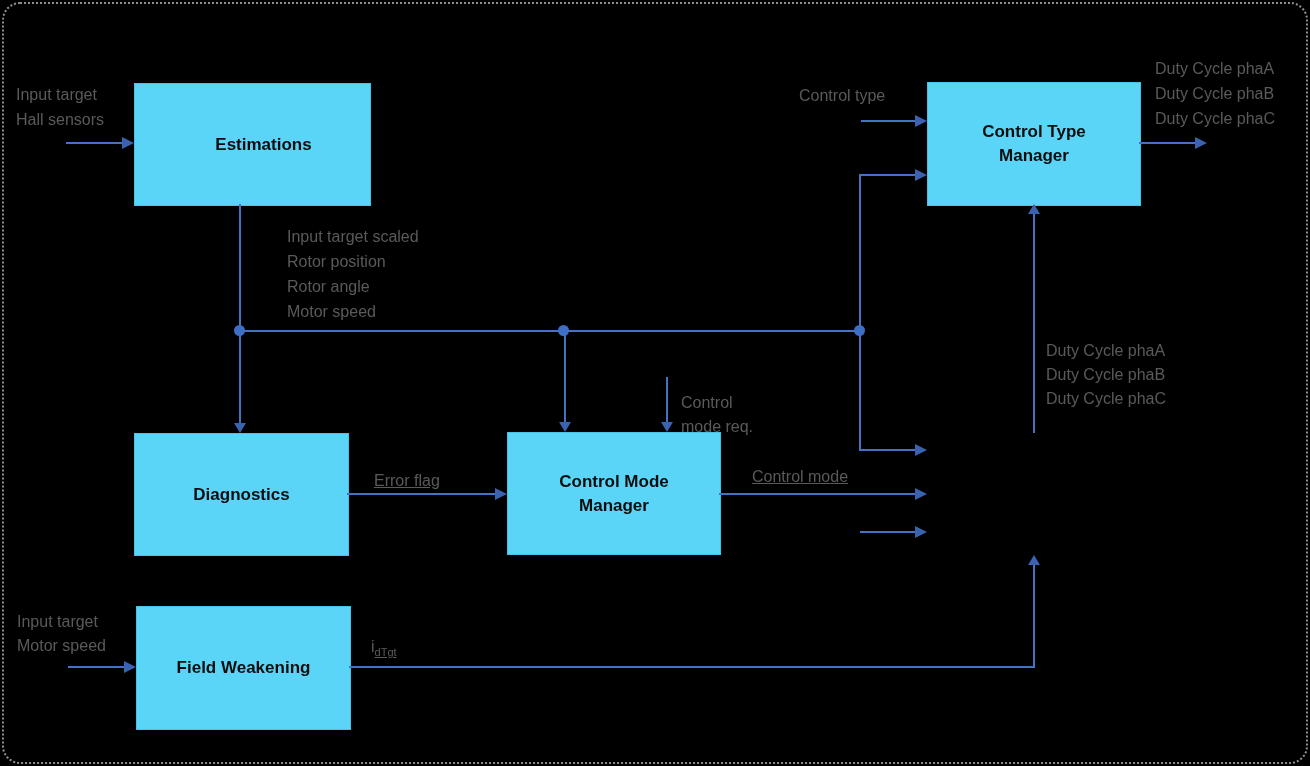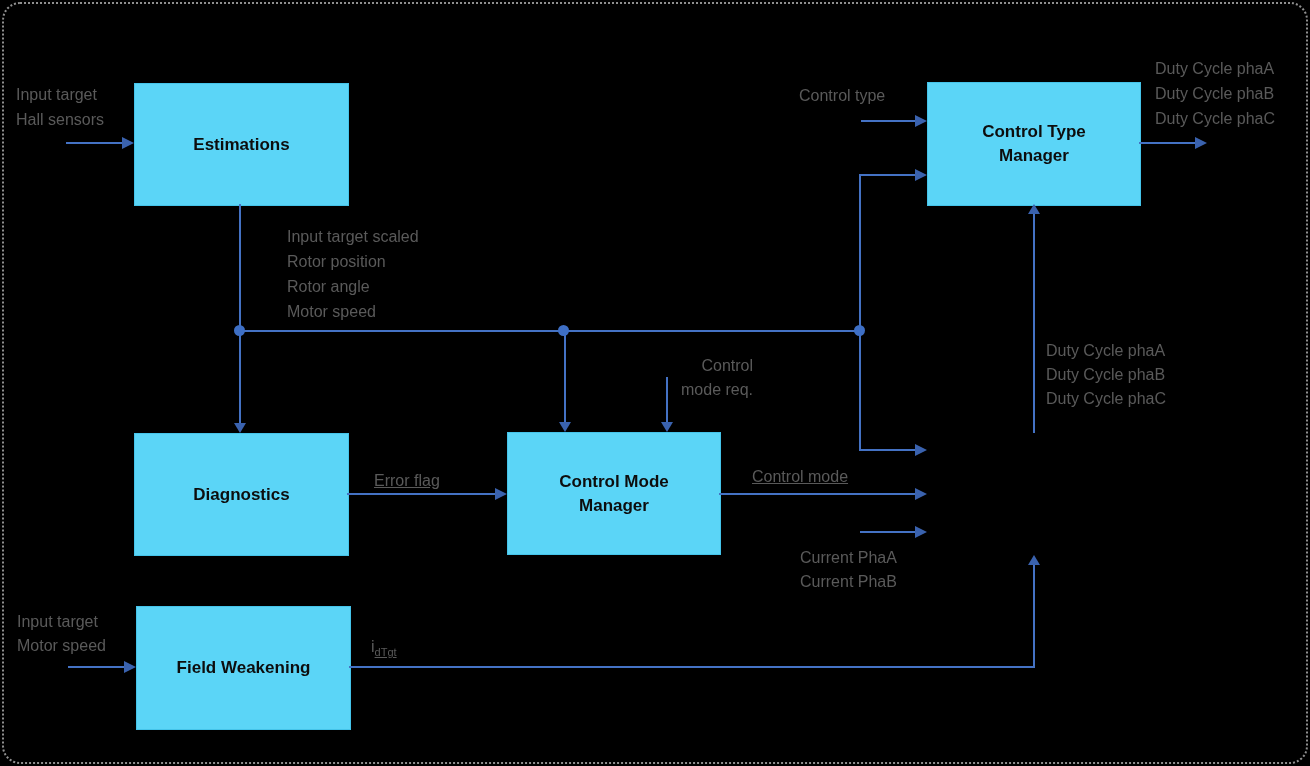--- a/index.html
+++ b/index.html
@@ -34,21 +34,21 @@
   .arr.up{border-left:6px solid transparent;border-right:6px solid transparent;border-bottom:10px solid #3a62ae;}
   .dot{position:absolute;width:11px;height:11px;border-radius:50%;background:#3e6fc5;}
   .sub{font-size:11px;vertical-align:-4px;text-decoration:underline;}
 </style>
 </head>
 <body>
 
 <div class="canvas">
   <div class="frame"></div>
 
-  <div class="block cyan" style="left:134px;top:83px;width:213px;height:121px;">
+  <div class="block cyan" style="left:134px;top:83px;width:213px;height:121px;padding-left:22px;">
     <div>Estimations</div>
   </div>
   <div class="block cyan" style="left:134px;top:433px;width:213px;height:121px;">
     <div>Diagnostics</div>
   </div>
   <div class="block cyan" style="left:136px;top:606px;width:213px;height:122px;text-align:right;">
     <div>Field Weakening</div>
   </div>
   <div class="block cyan" style="left:507px;top:432px;width:212px;height:121px;">
     <div>Control Mode</div>
@@ -131,33 +131,29 @@
     <div>Duty Cycle phaB</div>
     <div>Duty Cycle phaC</div>
   </div>
 
   <div class="lbl lh24" style="left:1046px;top:339px;">
     <div>Duty Cycle phaA</div>
     <div>Duty Cycle phaB</div>
     <div>Duty Cycle phaC</div>
   </div>
 
-  <div class="lbl lh24" style="left:681px;top:354px;text-align:right;">
+  <div class="lbl lh24" style="left:681px;top:391px;">
     <div>Control</div>
     <div>mode req.</div>
   </div>
 
   <div class="lbl lh22" style="left:374px;top:470px;">Error flag</div>
 
   <div class="lbl lh22" style="left:752px;top:466px;">Control mode</div>
 
-  <div class="lbl lh24" style="left:800px;top:546px;">
-    <div>Current PhaA</div>
-    <div>Current PhaB</div>
-  </div>
 
   <div class="lbl lh24" style="left:17px;top:610px;">
     <div>Input target</div>
     <div>Motor speed</div>
   </div>
 
   <div class="lbl" style="left:371px;top:634px;"><span>i</span><span class="sub">dTgt</span></div>
 </div>
 
 </body></html>

